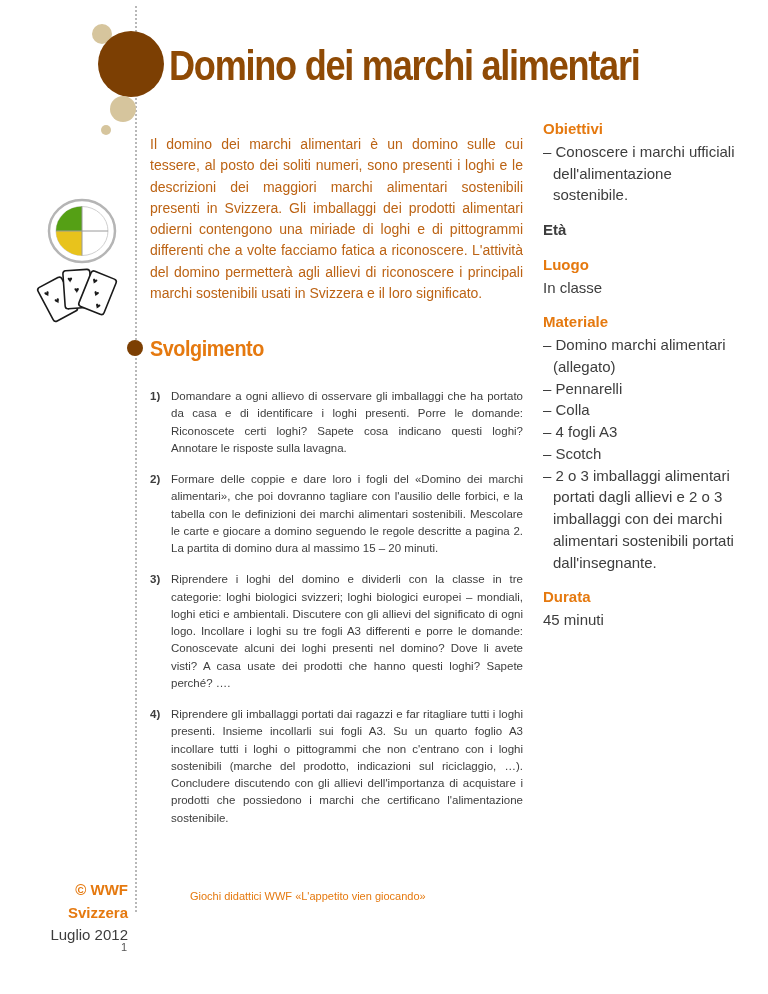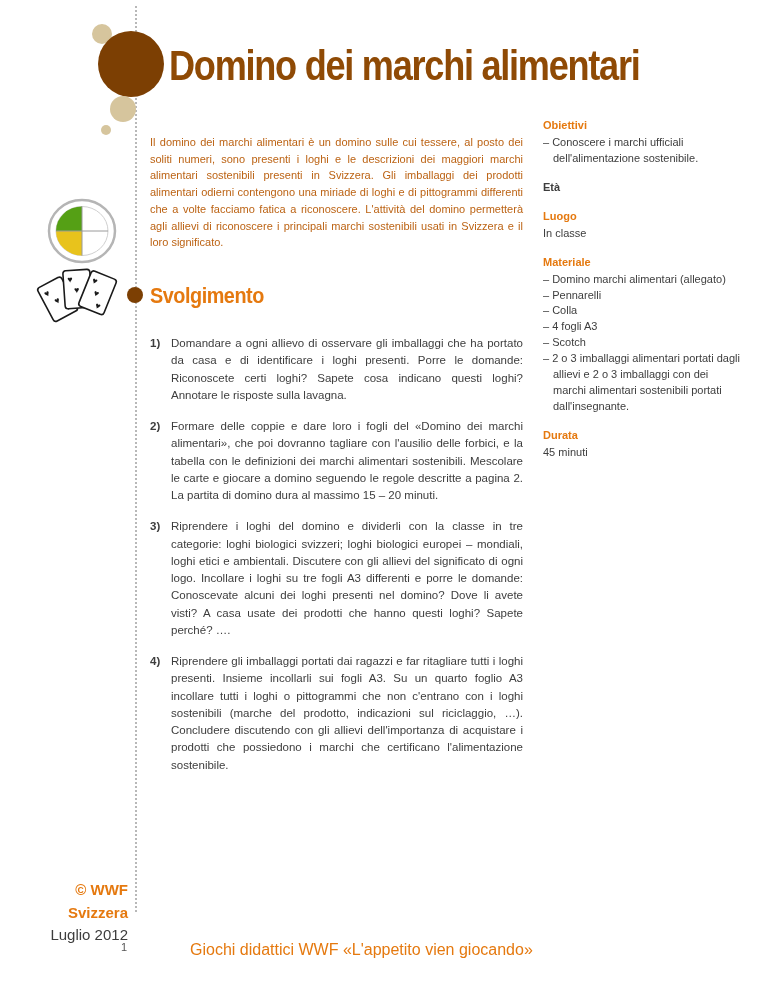--- a/index.html
+++ b/index.html
@@ -14,49 +14,49 @@
   .c-brown { background:var(--brand-brown,#7c3f03); }
 
   .doc-title { position:absolute; left:169px; top:41px; font-size:43px; font-weight:bold;
                color:var(--title-brown,#8f4a05); letter-spacing:-1.5px; white-space:nowrap;
                transform:scaleX(0.84); transform-origin:0 0; }
 
   .plate-wrap { position:absolute; left:46px; top:197px; }
   .cards-wrap { position:absolute; left:34px; top:260px; }
 
   .main-col { position:absolute; left:150px; top:134px; width:373px; }
-  .intro { color:var(--intro-text,#bc6314); font-size:11px; line-height:1.52; text-align:justify; }
+  .intro { color:var(--intro-text,#bc6314); font-size:14px; line-height:1.52; text-align:justify; }
 
   .svolg { position:relative; margin-top:32px; margin-bottom:28px; height:24px; }
   .svolg-bullet { position:absolute; left:-23px; top:4px; width:16px; height:16px; border-radius:50%;
                   background:var(--brand-brown,#7c3f03); }
   .svolg-title { color:var(--accent-orange,#e5790f); font-size:22px; font-weight:bold;
                  letter-spacing:-0.5px; transform:scaleX(0.9); transform-origin:0 0; white-space:nowrap; }
 
   .step { display:flex; margin-bottom:14px; color:var(--body-text,#3d3d3d);
           font-size:11.5px; line-height:1.5; }
   .step-num { flex:0 0 21px; width:21px; font-weight:bold; }
   .step-text { flex:1; text-align:justify; }
   .it { }
 
-  .sidebar { position:absolute; left:543px; top:118px; width:201px; font-size:11px;
+  .sidebar { position:absolute; left:543px; top:118px; width:201px; font-size:15px;
              line-height:1.45; color:var(--body-text,#3d3d3d); }
   .sb-section { margin-bottom:13px; }
   .sb-heading { font-weight:bold; color:var(--accent-orange,#e5790f); margin-bottom:1px; }
   .sb-heading.dark { color:var(--body-text,#3d3d3d); }
   .sb-item { padding-left:10px; text-indent:-10px; }
 
   .copyright { position:absolute; left:16px; top:879px; width:112px; text-align:right;
                font-size:15px; line-height:1.5; }
   .copyright .c1 { color:var(--accent-orange,#e5790f); font-weight:bold; }
   .copyright .c2 { color:var(--body-text,#3d3d3d); }
 
   .foot-num { position:absolute; left:116px; top:941px; width:16px; text-align:center;
               font-size:11px; color:#555; }
-  .foot-series { position:absolute; left:190px; top:941px; font-size:16px;
+  .foot-series { position:absolute; left:190px; top:890px; font-size:11px;
                  color:var(--accent-orange,#e5790f); }
 </style>
 </head>
 <body>
 
 <div class="page">
 
   <div class="dotted-line"></div>
 
   <div class="circle c-beige" style="left:92px; top:24px; width:20px; height:20px;"></div>

